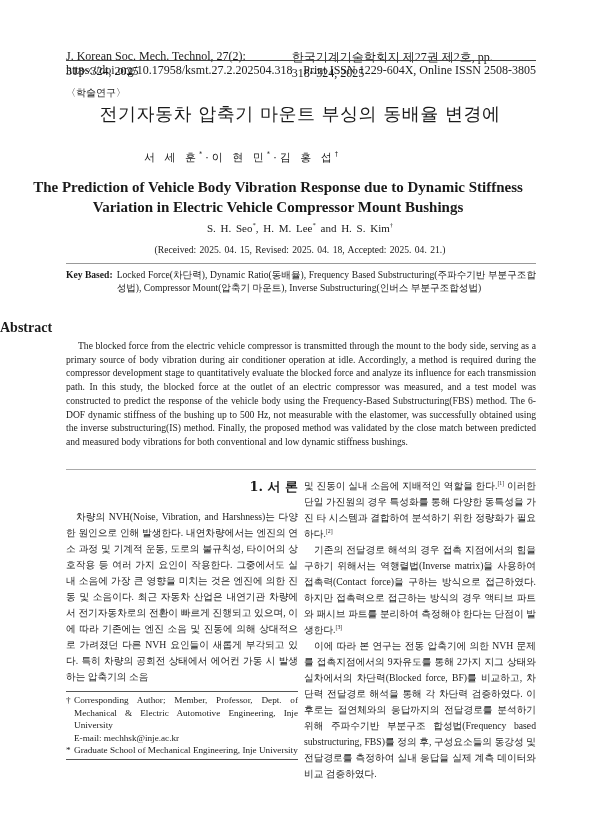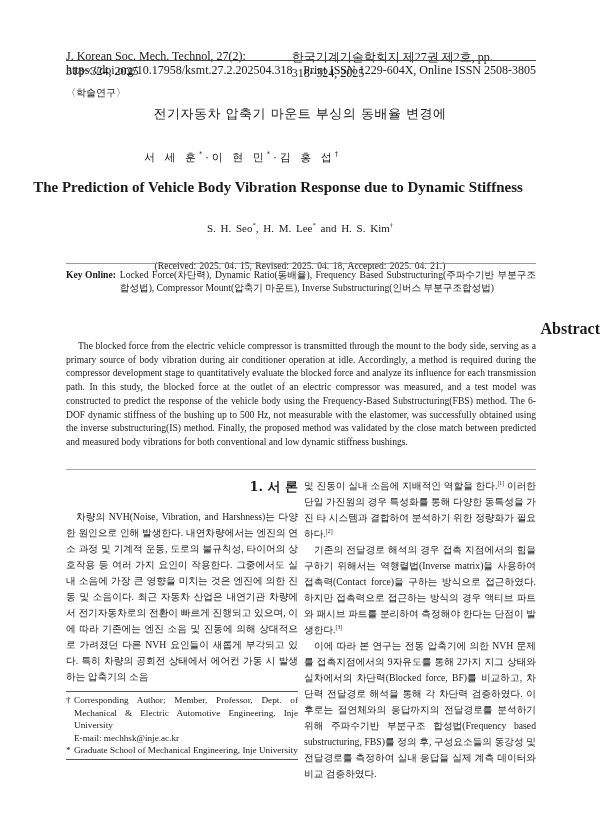--- a/index.html
+++ b/index.html
@@ -5,31 +5,31 @@
   html, body { margin: 0; padding: 0; background: #ffffff; }
   body {
     width: 600px; height: 821px; position: relative; overflow: hidden;
     font-family: "Liberation Serif", "DejaVu Serif", serif; color: #1a1a1a;
   }
   .hdr-row { position: absolute; left: 66px; width: 470px; font-size: 12px; display: flex; justify-content: space-between; }
   .hdr-row1 { top: 49px; }
   .hdr-row2 { top: 63px; }
   .hdr-rule { position: absolute; left: 66px; top: 60px; width: 470px; height: 0; border-top: 0.8px solid #444; }
   .section-tag { position: absolute; left: 66px; top: 86px; font-family: "DejaVu Sans", sans-serif; font-size: 10px; text-align: right; }
-  .kr-title { position: absolute; left: 0; width: 600px; text-align: center; top: 103px; font-family: "DejaVu Sans", sans-serif; font-size: 13px; line-height: 22px; letter-spacing: 0.5px; }
+  .kr-title { position: absolute; left: 0; width: 600px; text-align: center; top: 103px; font-family: "DejaVu Sans", sans-serif; font-size: 18px; line-height: 22px; letter-spacing: 0.5px; }
   .kr-authors { position: absolute; left: 0; width: 485px; text-align: center; top: 150px; font-family: "DejaVu Sans", sans-serif; font-size: 11px; letter-spacing: 3px; }
   sup { font-size: 60%; vertical-align: super; line-height: 0; }
   .en-title { position: absolute; left: 0; width: 556px; text-align: center; top: 177px; font-weight: bold; font-size: 15px; line-height: 20px; }
   .en-authors { position: absolute; left: 0; width: 600px; text-align: center; top: 222px; font-size: 11px; word-spacing: 2px; }
-  .dates { position: absolute; left: 0; width: 600px; text-align: center; top: 260px; font-size: 9.6px; word-spacing: 1px; }
+  .dates { position: absolute; left: 0; width: 600px; text-align: center; top: 244px; font-size: 9.6px; word-spacing: 1px; }
   .rule { position: absolute; height: 0; border-top: 1px solid #999; }
   .kw { position: absolute; left: 66px; top: 268px; width: 470px; font-size: 9.6px; line-height: 13px; display: flex; }
   .kw-label { font-weight: bold; white-space: nowrap; margin-right: 4px; }
   .kw-text { text-align: justify; }
-  .abs-title { position: absolute; left: 0; width: 600px; text-align: right; top: 320px; font-weight: bold; font-size: 16px; }
+  .abs-title { position: absolute; left: 0; width: 600px; text-align: left; top: 320px; font-weight: bold; font-size: 14px; }
   .abs-body { position: absolute; left: 66px; top: 339px; width: 470px; font-size: 9.6px; line-height: 13.7px; text-align: justify; text-indent: 12px; }
   .col { position: absolute; top: 473px; width: 232px; font-size: 9.7px; line-height: 16px; text-align: justify; }
   .col-left { left: 66px; }
   .col-right { left: 304px; top: 478px; }
   .sec-head { text-align: right; font-weight: bold; font-size: 13px; margin: 6px 0 14px 0; font-family: "DejaVu Serif", serif; }
   .para { text-indent: 10px; margin: 0; }
   .ref { font-size: 60%; vertical-align: super; line-height: 0; }
   .fn-rule { position: absolute; left: 66px; top: 691px; width: 232px; border-top: 1px solid #555; }
   .fn { position: absolute; left: 66px; top: 694px; width: 232px; font-size: 9.2px; line-height: 12.6px; }
   .fn-item { display: flex; }
@@ -55,32 +55,33 @@
 <div class="kr-title">
   <div>전기자동차 압축기 마운트 부싱의 동배율 변경에</div>
 </div>
 
 <div class="kr-authors">
   <span>서 세 훈</span><sup>*</sup>·<span>이 현 민</span><sup>*</sup>·<span>김 홍 섭</span><sup>†</sup>
 </div>
 
 <div class="en-title">
   <div>The Prediction of Vehicle Body Vibration Response due to Dynamic Stiffness</div>
+  <div>Variation in Electric Vehicle Compressor Mount Bushings</div>
 </div>
 
 <div class="en-authors">
   <span>S. H. Seo</span><sup>*</sup><span>, </span><span>H. M. Lee</span><sup>*</sup><span> and </span><span>H. S. Kim</span><sup>†</sup>
 </div>
 
 <div class="dates">(Received: 2025. 04. 15, Revised: 2025. 04. 18, Accepted: 2025. 04. 21.)</div>
 
 <div class="rule" style="left:66px; top:263px; width:470px;"></div>
 
 <div class="kw">
-  <span class="kw-label">Key Online:</span>
+  <span class="kw-label">Key Based:</span>
   <span class="kw-text">Locked Force(차단력), Dynamic Ratio(동배율), Frequency Based Substructuring(주파수기반 부분구조합성법), Compressor Mount(압축기 마운트), Inverse Substructuring(인버스 부분구조합성법)</span>
 </div>
 
 <div class="abs-title">Abstract</div>
 <div class="abs-body">The blocked force from the electric vehicle compressor is transmitted through the mount to the body side, serving as a primary source of body vibration during air conditioner operation at idle. Accordingly, a method is required during the compressor development stage to quantitatively evaluate the blocked force and analyze its influence for each transmission path. In this study, the blocked force at the outlet of an electric compressor was measured, and a test model was constructed to predict the response of the vehicle body using the Frequency-Based Substructuring(FBS) method. The 6-DOF dynamic stiffness of the bushing up to 500 Hz, not measurable with the elastomer, was successfully obtained using the inverse substructuring(IS) method. Finally, the proposed method was validated by the close match between predicted and measured body vibrations for both conventional and low dynamic stiffness bushings.</div>
 
 <div class="rule" style="left:66px; top:469px; width:470px; border-top-color:#aaa;"></div>
 
 <div class="col col-left">
   <div class="sec-head">1. 서 론</div>

